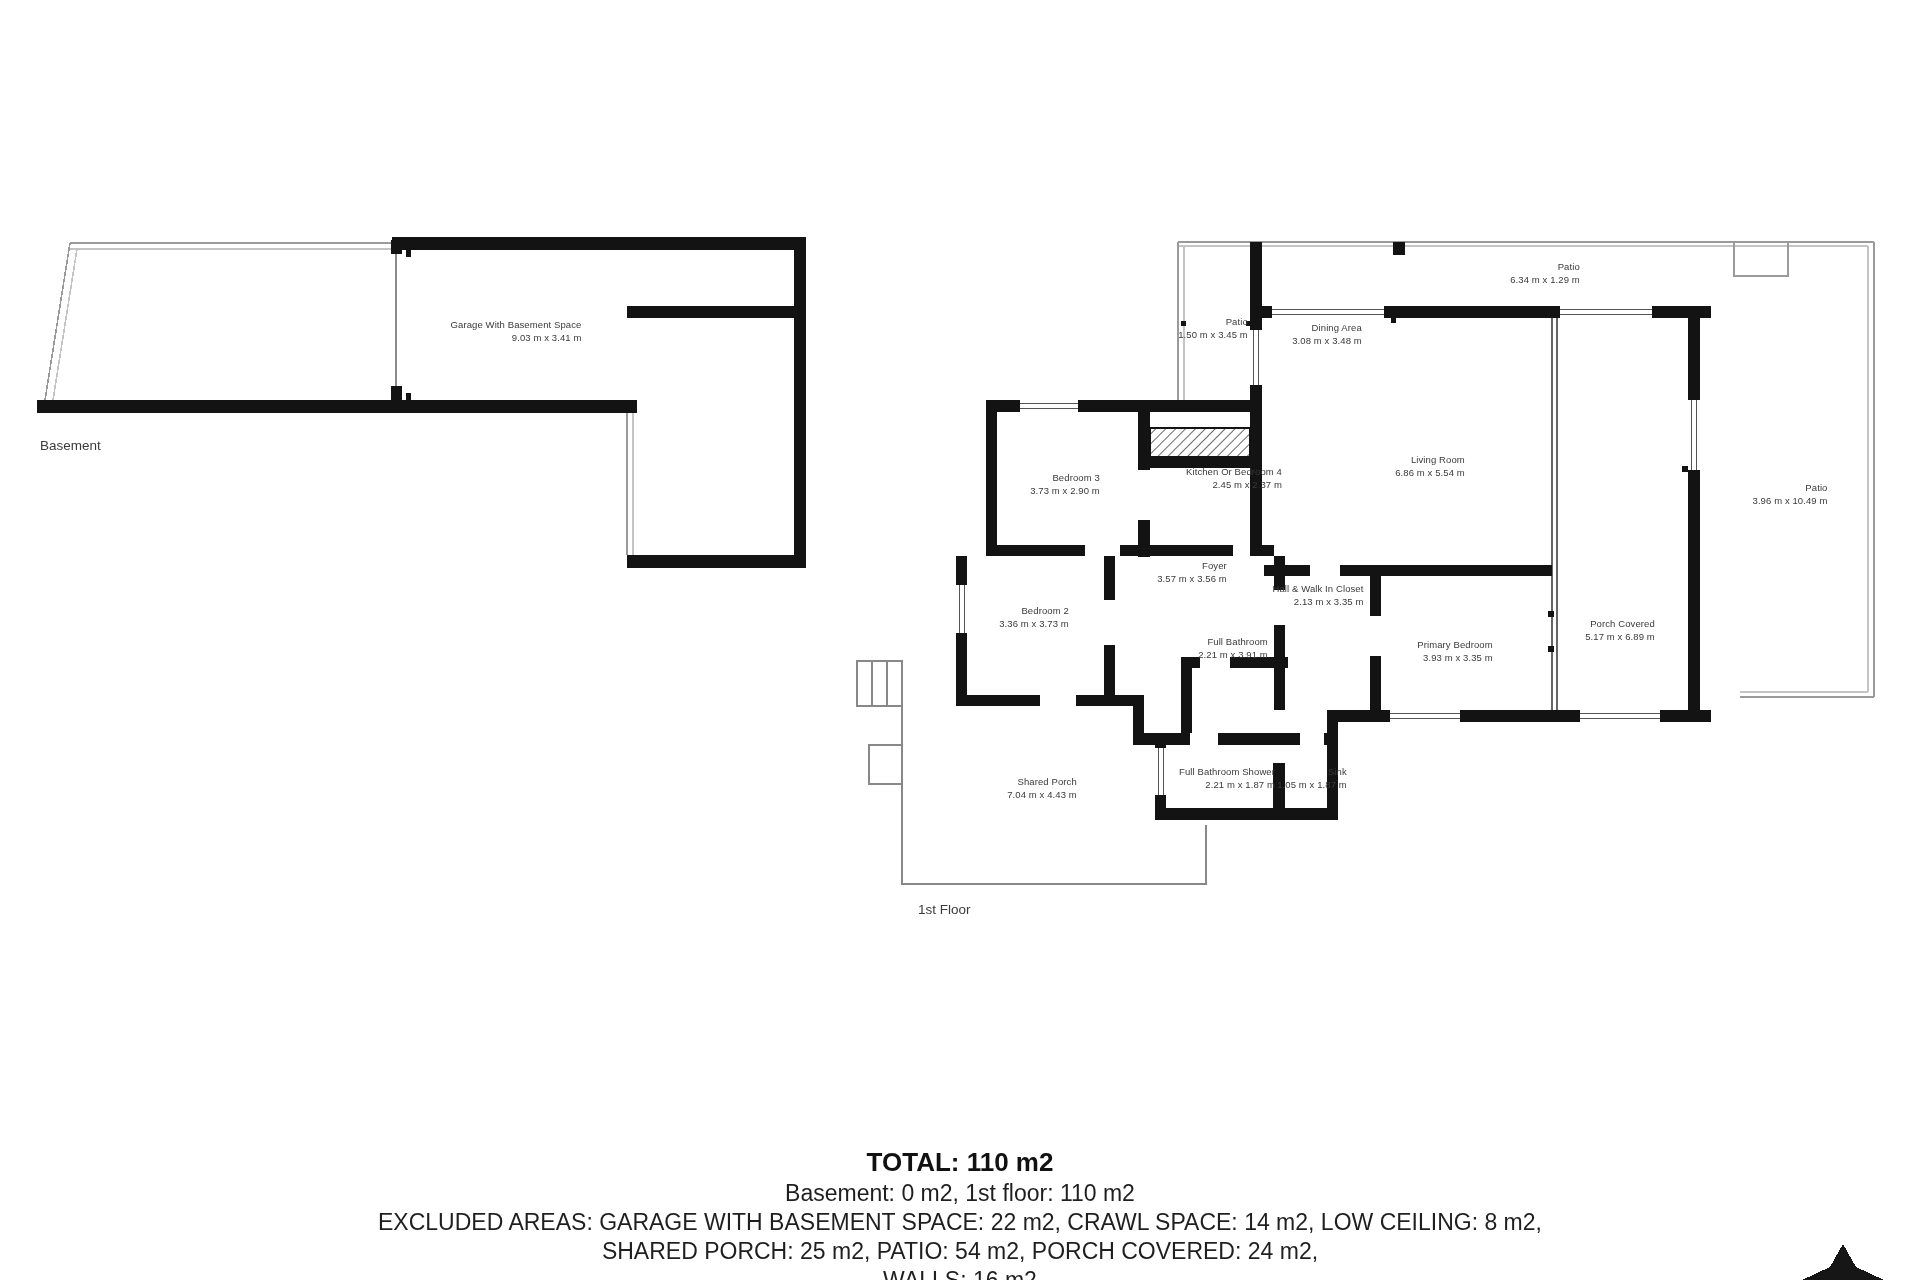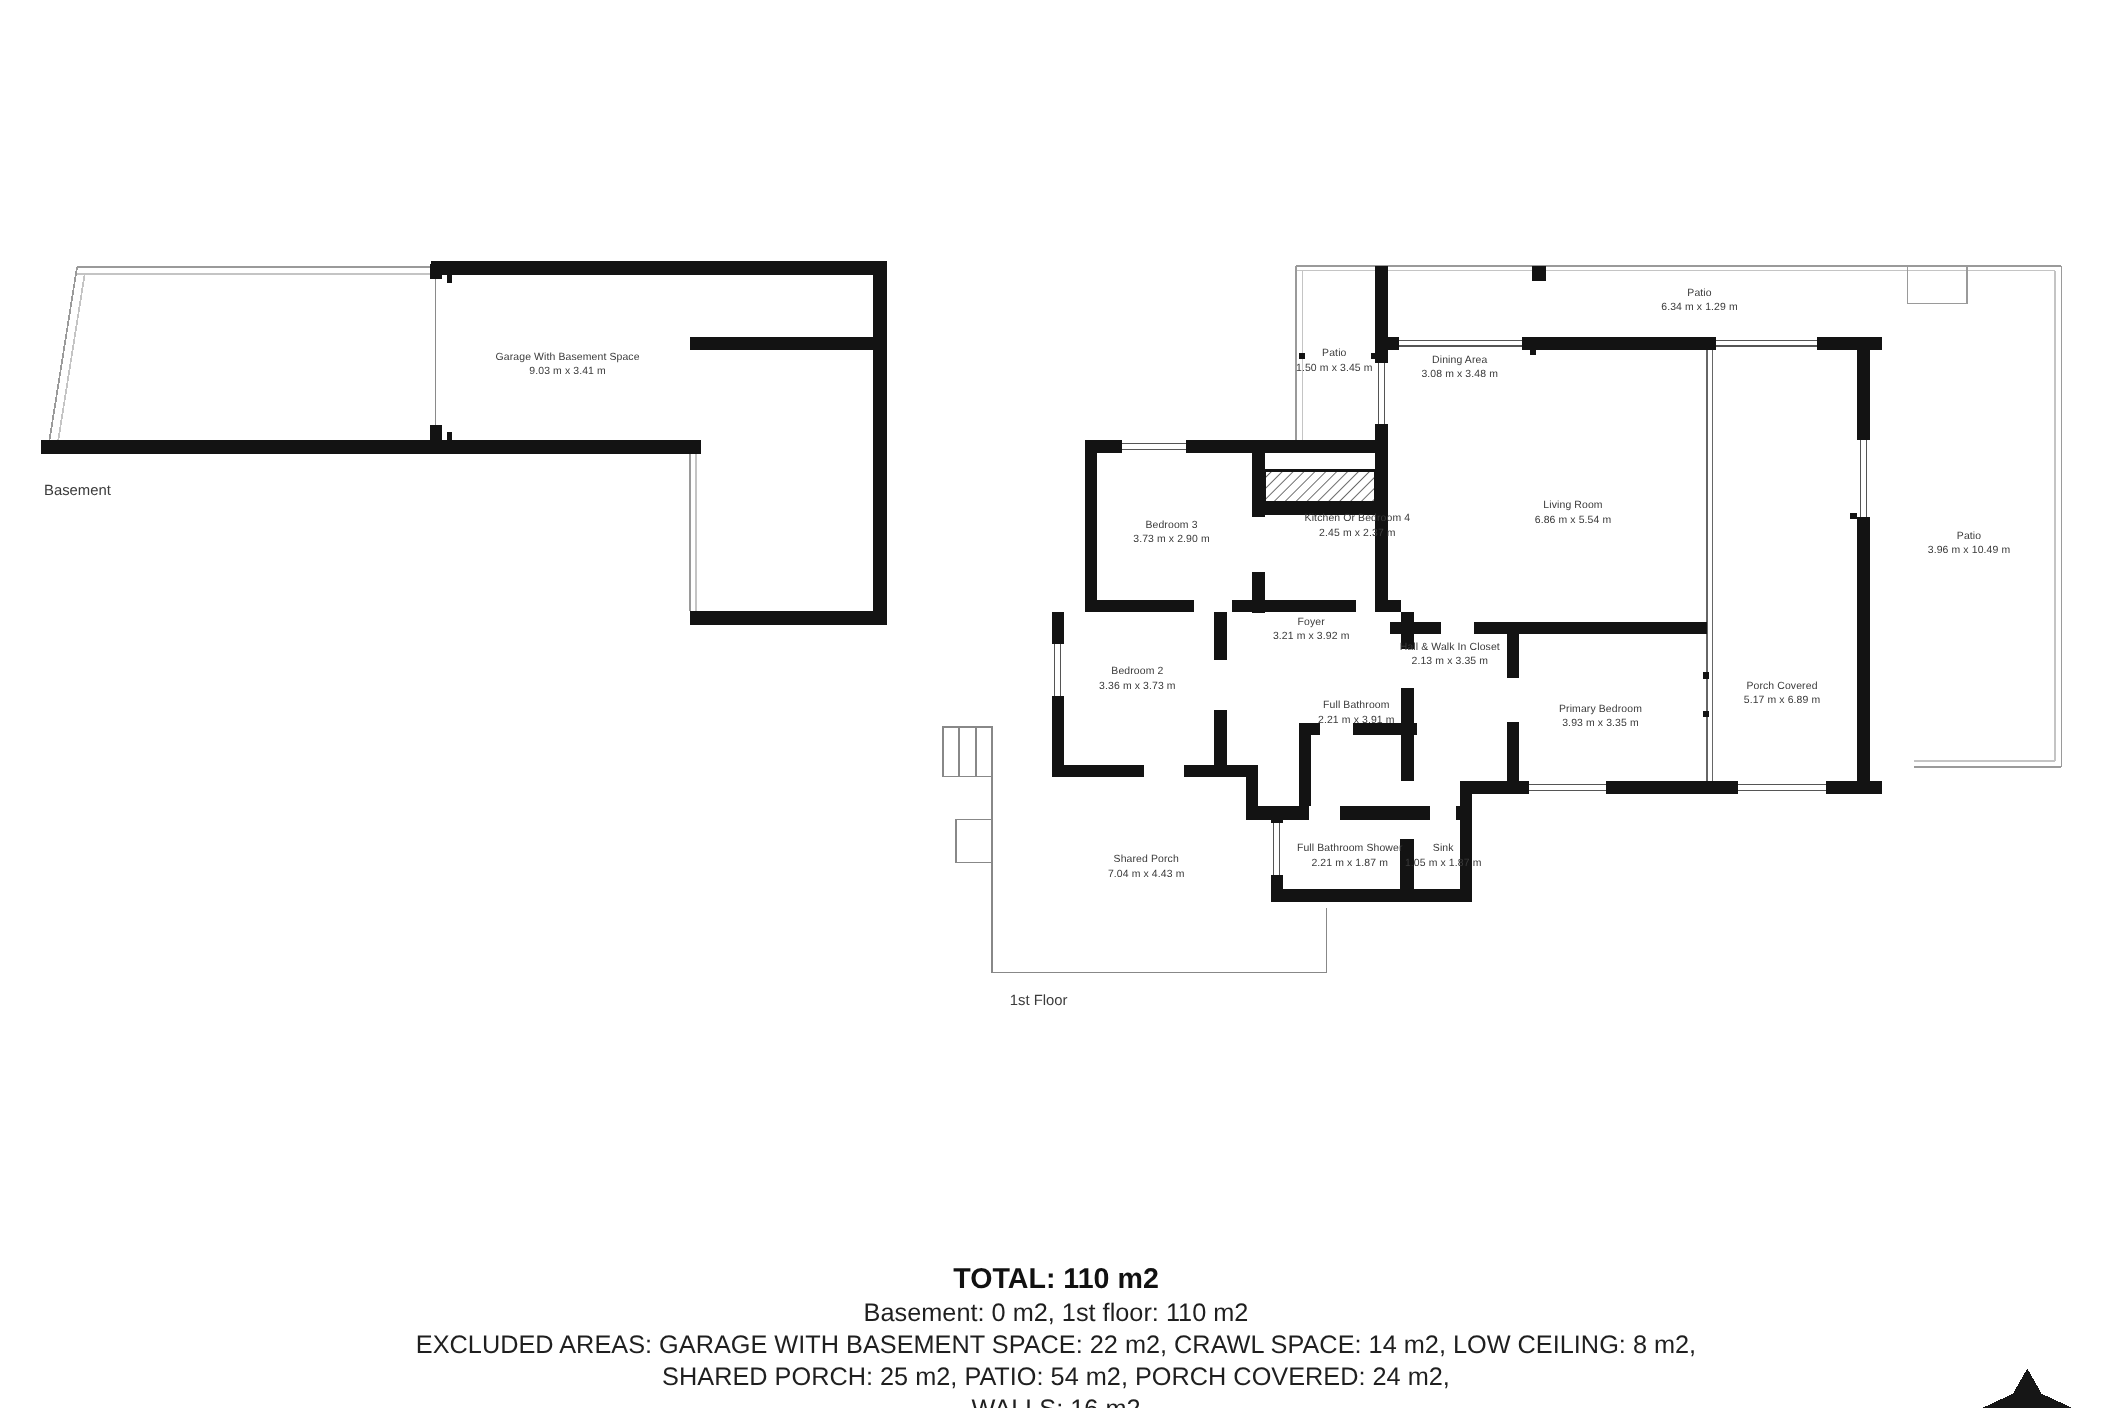--- a/index.html
+++ b/index.html
@@ -3,21 +3,21 @@
 <meta charset="utf-8">
 <style>
   html,body{margin:0;padding:0;background:#fff;}
   .canvas{
     position:relative;width:1920px;height:1280px;background:#ffffff;
     overflow:hidden;font-family:"Liberation Sans","DejaVu Sans",sans-serif;
   }
   svg{position:absolute;left:0;top:0;}
   .room-label{
     position:absolute;transform:translate(-50%,-50%);
-    text-align:center;color:#3a3a3a;font-size:9.5px;line-height:13px;
+    text-align:right;color:#3a3a3a;font-size:9.5px;line-height:13px;
     white-space:nowrap;letter-spacing:.1px;
   }
   .room-label .dims{display:block;}
   .floor-label{
     position:absolute;color:#3b3b3b;font-size:13.5px;white-space:nowrap;
   }
   .summary{
     position:absolute;left:0;top:1146px;width:100%;
     text-align:center;color:#1f1f1f;
   }
@@ -184,21 +184,21 @@
   </svg>
 
   <div class="room-label" style="left:516px;top:331px"><span>Garage With Basement Space</span><span class="dims">9.03 m x 3.41 m</span></div>
   <div class="room-label" style="left:1545px;top:273px"><span>Patio</span><span class="dims">6.34 m x 1.29 m</span></div>
   <div class="room-label" style="left:1213px;top:328px"><span>Patio</span><span class="dims">1.50 m x 3.45 m</span></div>
   <div class="room-label" style="left:1327px;top:334px"><span>Dining Area</span><span class="dims">3.08 m x 3.48 m</span></div>
   <div class="room-label" style="left:1430px;top:466px"><span>Living Room</span><span class="dims">6.86 m x 5.54 m</span></div>
   <div class="room-label" style="left:1790px;top:494px"><span>Patio</span><span class="dims">3.96 m x 10.49 m</span></div>
   <div class="room-label" style="left:1065px;top:484px"><span>Bedroom 3</span><span class="dims">3.73 m x 2.90 m</span></div>
   <div class="room-label" style="left:1234px;top:478px"><span>Kitchen Or Bedroom 4</span><span class="dims">2.45 m x 2.37 m</span></div>
-  <div class="room-label" style="left:1192px;top:572px"><span>Foyer</span><span class="dims">3.21 m x 3.92 m</span></div>
+  <div class="room-label" style="left:1192px;top:572px"><span>Foyer</span><span class="dims">3.57 m x 3.56 m</span></div>
   <div class="room-label" style="left:1318px;top:595px"><span>Hall &amp; Walk In Closet</span><span class="dims">2.13 m x 3.35 m</span></div>
   <div class="room-label" style="left:1034px;top:617px"><span>Bedroom 2</span><span class="dims">3.36 m x 3.73 m</span></div>
   <div class="room-label" style="left:1233px;top:648px"><span>Full Bathroom</span><span class="dims">2.21 m x 3.91 m</span></div>
   <div class="room-label" style="left:1455px;top:651px"><span>Primary Bedroom</span><span class="dims">3.93 m x 3.35 m</span></div>
   <div class="room-label" style="left:1620px;top:630px"><span>Porch Covered</span><span class="dims">5.17 m x 6.89 m</span></div>
   <div class="room-label" style="left:1042px;top:788px"><span>Shared Porch</span><span class="dims">7.04 m x 4.43 m</span></div>
   <div class="room-label" style="left:1227px;top:778px"><span>Full Bathroom Shower</span><span class="dims">2.21 m x 1.87 m</span></div>
   <div class="room-label" style="left:1312px;top:778px"><span>Sink</span><span class="dims">1.05 m x 1.87 m</span></div>
 
   <div class="floor-label" style="left:40px;top:438px">Basement</div>

